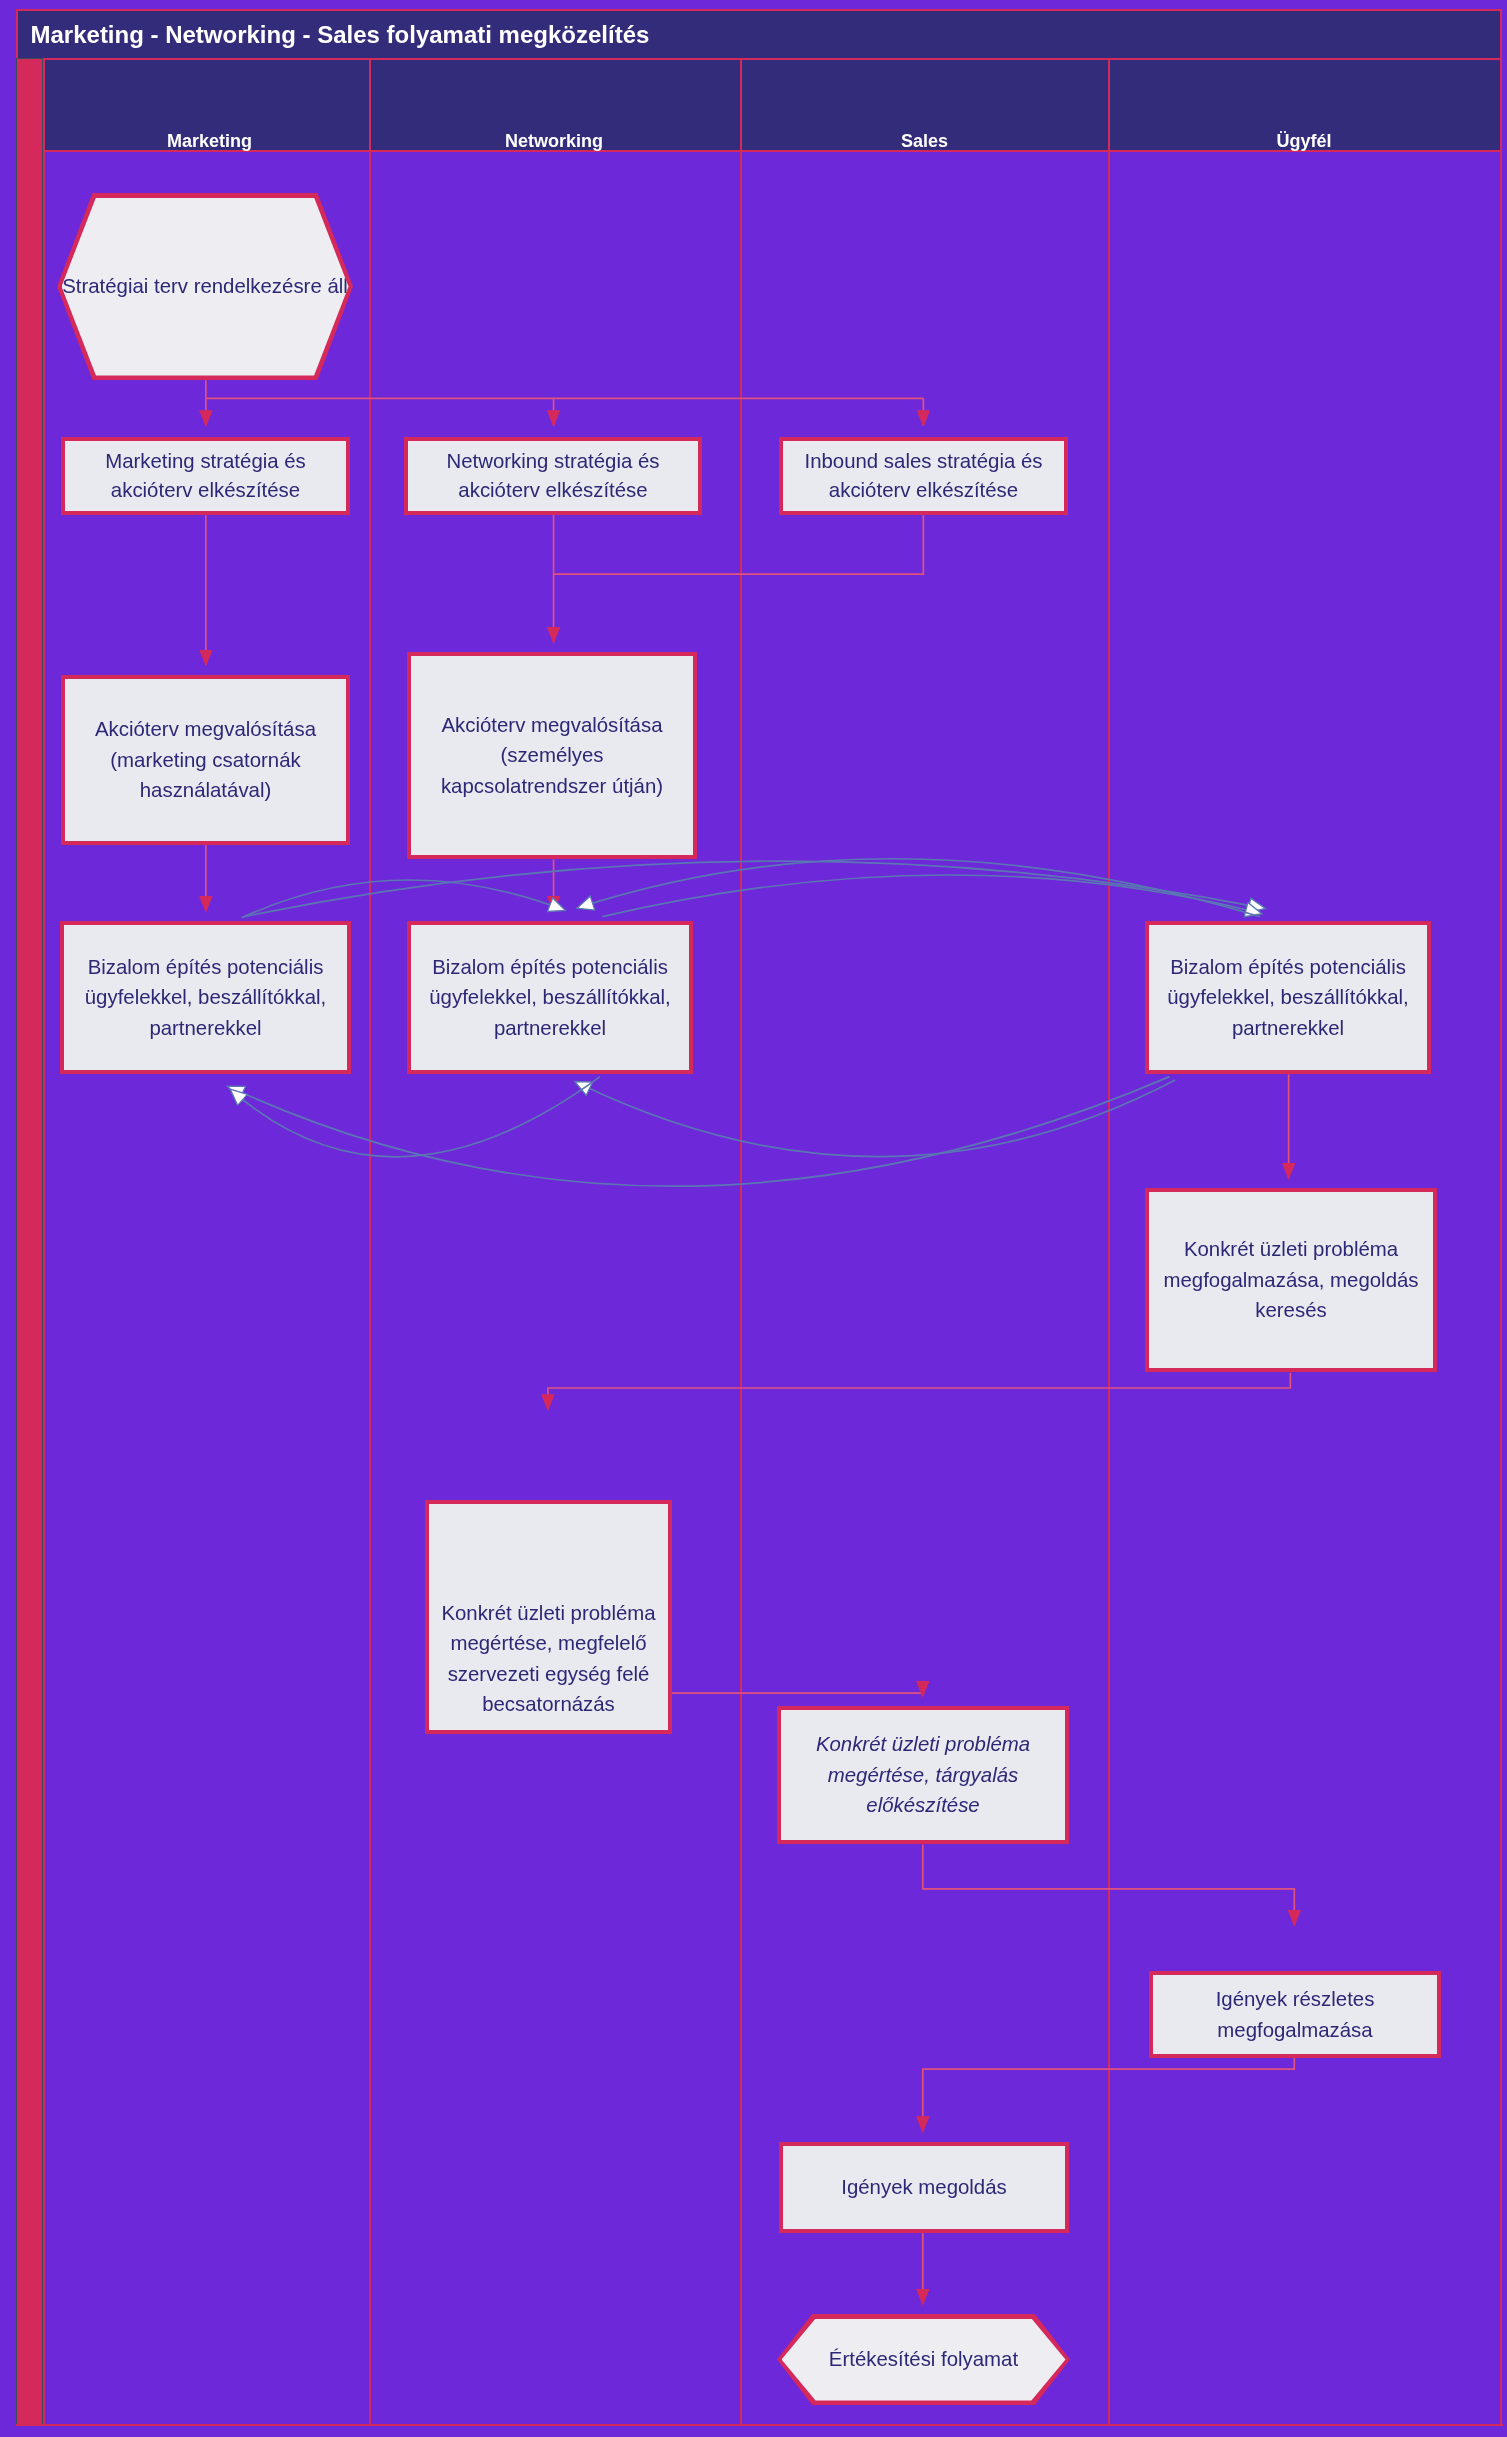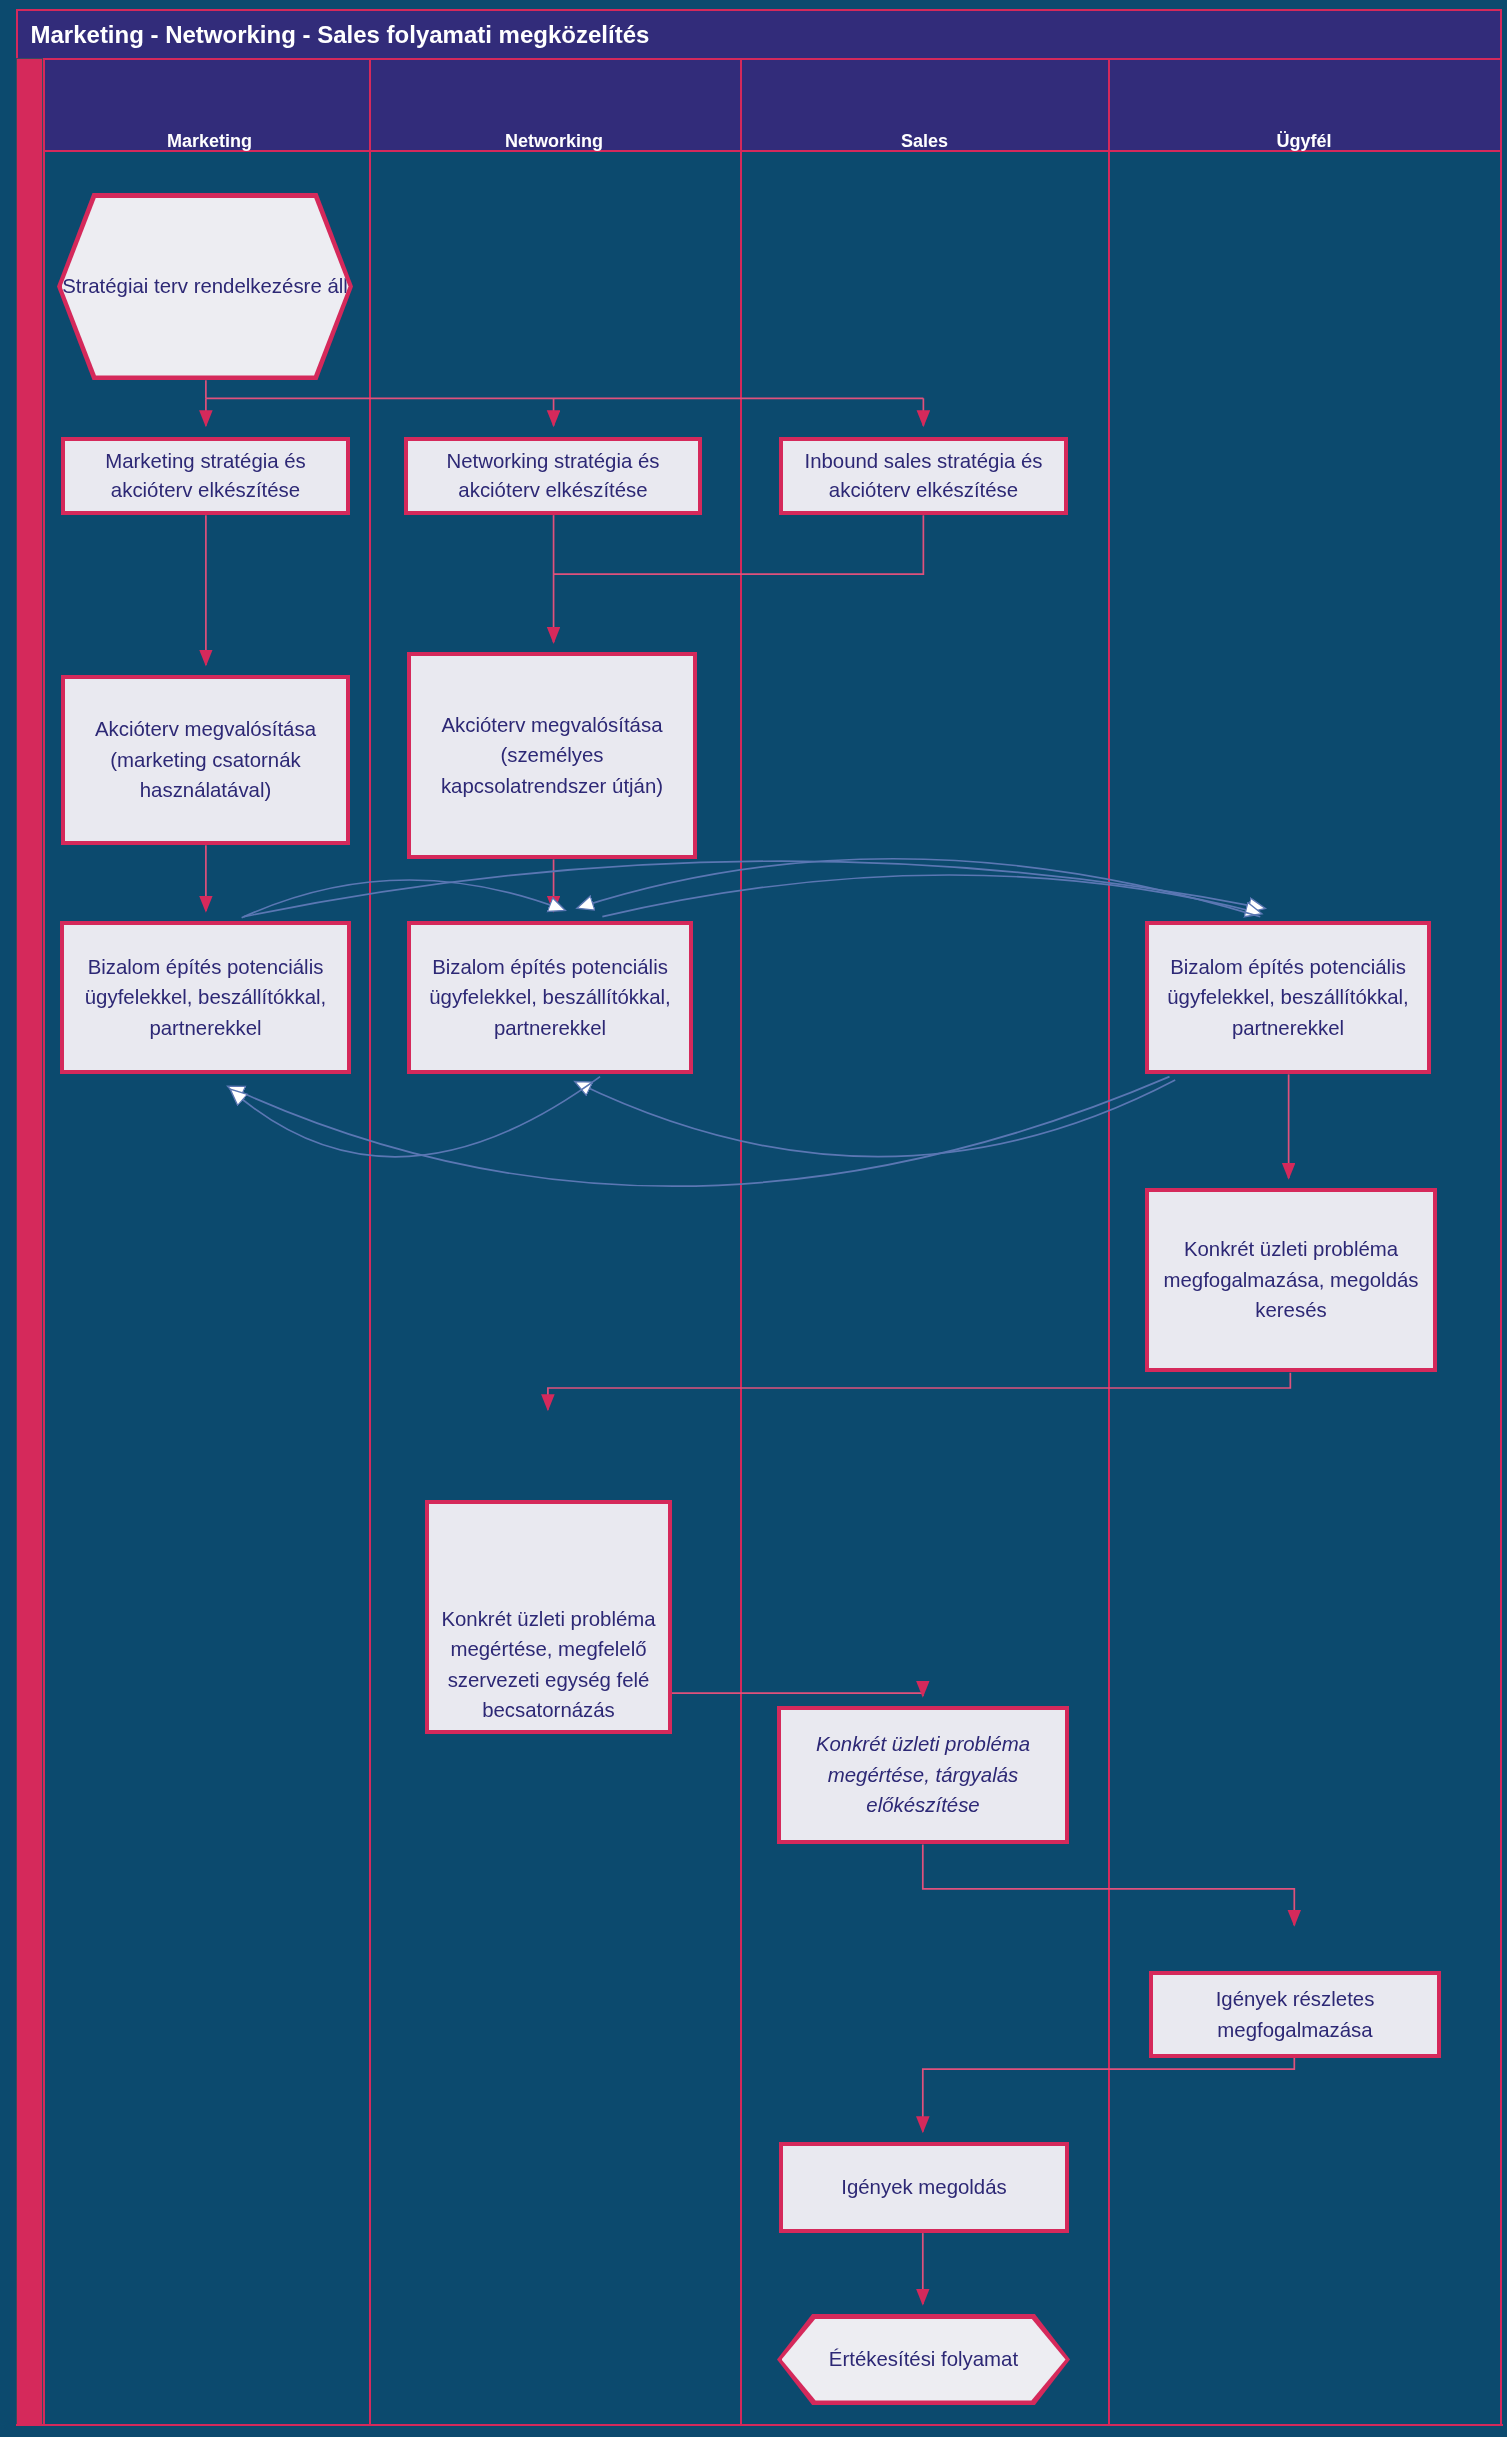--- a/index.html
+++ b/index.html
@@ -1,18 +1,18 @@
 <!DOCTYPE html>
 <html style="font-size:9px"><head>
 <meta charset="utf-8">
 <style>
   html,body{margin:0;padding:0;background:#ffffff;}
   body{width:1507px;height:2438px;position:relative;overflow:hidden;
        font-family:"Liberation Sans", sans-serif;}
-  #canvas{position:absolute;left:0;top:0;width:1507px;height:2438px;background:#0c4a6e;}
+  #canvas{position:absolute;left:0;top:0;width:1507px;height:2438px;background:#6d28d9;}
 
   
   .titlebar{position:absolute;left:16px;top:8.5px;width:1486px;height:52px;
     background:#322c7a;border:2.3px solid #d5295b;box-sizing:border-box;
     display:flex;align-items:center;color:#ffffff;font-size:24px;font-weight:bold;
     padding-left:12.5px;}
 
   
   .laneheader{position:absolute;left:43px;top:58px;width:1459px;height:94px;
     background:#322c7a;border:2.3px solid #d5295b;box-sizing:border-box;}
@@ -24,21 +24,21 @@
     background:#d5295b;border:1.7px solid #3d4a5e;box-sizing:border-box;}
 
   
   .vline{position:absolute;top:58px;width:1.7px;height:2367px;background:#d5295b;}
   .bottomline{position:absolute;left:16.4px;top:2424px;width:1487px;height:2.3px;background:#d5295b;}
   .rightline{position:absolute;left:1500px;top:58px;width:1.7px;height:2368px;background:#d5295b;}
 
   
   .node{position:absolute;background:#e9e9f0;border:4px solid #d5295b;box-sizing:border-box;
     display:flex;align-items:center;justify-content:center;text-align:center;
-    color:#2d2875;font-size:20.4px;line-height:1.5;padding:4px 8px;}
+    color:#2d2875;font-size:20.4px;line-height:1.5;padding:10px 8px;}
   .hex{position:absolute;background:#d5295b;
     clip-path:polygon(12% 0%,88% 0%,100% 50%,88% 100%,12% 100%,0% 50%);}
   .hex-in{position:absolute;left:4.5px;top:4.5px;right:4.5px;bottom:4.5px;background:#ededf2;
     clip-path:polygon(12% 0%,88% 0%,100% 50%,88% 100%,12% 100%,0% 50%);
     display:flex;align-items:center;justify-content:center;text-align:center;
     color:#2d2875;font-size:20.4px;line-height:1.5;}
 
   svg#wires{position:absolute;left:0;top:0;pointer-events:none;}
   .pink{stroke:#e0517c;stroke-width:3;fill:none;}
   .blue{stroke:#5b77b3;stroke-width:3;fill:none;}

